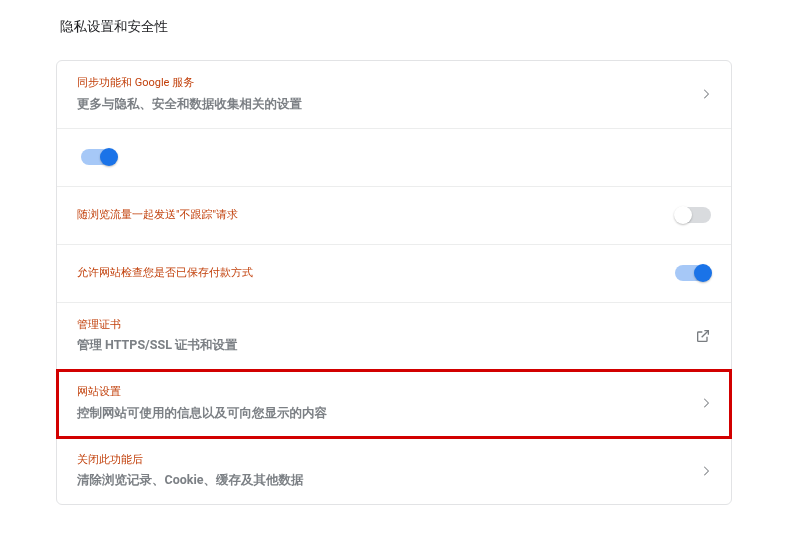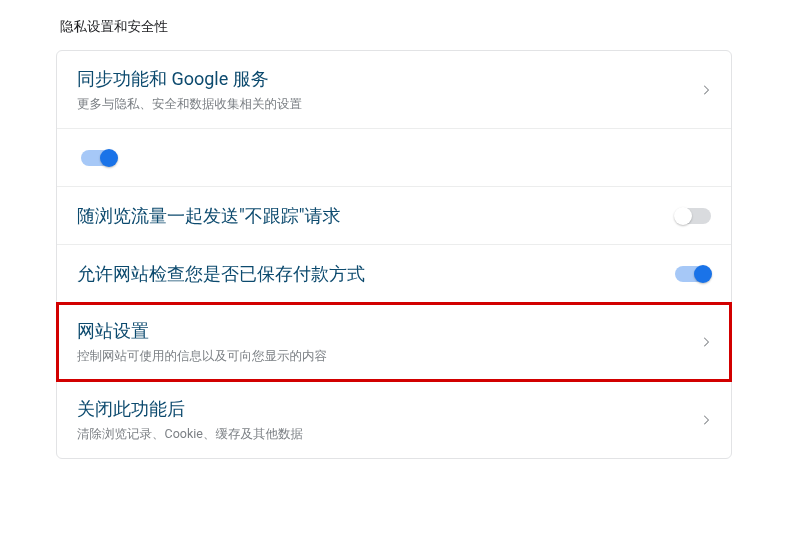--- a/index.html
+++ b/index.html
@@ -11,21 +11,21 @@
     width: 788px;
     height: 560px;
     overflow: hidden;
   }
   .wrap {
     padding: 18px 56px 0 56px;
   }
   .section-title {
     font-size: 13.5px;
     color: #202124;
-    margin-bottom: 14px;
+    margin-bottom: 24px;
     padding-left: 4px;
   }
   .card {
     border: 1px solid #e2e3e5;
     border-radius: 6px;
     background: #fff;
   }
   .row {
     display: flex;
     align-items: center;
@@ -39,29 +39,30 @@
     outline: 3px solid #d20000;
     outline-offset: -2px;
     border-bottom-color: transparent;
     gap: 32px;
   }
   .text-col {
     flex: 1;
     min-width: 0;
   }
   .title {
-    font-size: 18px;
-    color: #0c4a6e;
+    font-size: 11px;
+    color: #c2410c;
     line-height: 1.5;
   }
   .sub {
     font-size: 12.5px;
     color: #7c8085;
     line-height: 1.6;
     margin-top: 2px;
+    font-weight: bold;
   }
   .control {
     width: 40px;
     display: flex;
     justify-content: flex-end;
     align-items: center;
     color: #5f6368;
   }
   .chev svg { width: 8px; height: 10px; display:block; }
   .ext svg { width: 16px; height: 16px; display:block; color:#787c80; }
@@ -117,20 +118,33 @@
         </div>
       </div>
       <div class="row">
         <div class="text-col">
           <div class="title">允许网站检查您是否已保存付款方式</div>
         </div>
         <div class="control">
           <div class="toggle on"></div>
         </div>
       </div>
+      <div class="row">
+        <div class="text-col">
+          <div class="title">管理证书</div>
+          <div class="sub">管理 HTTPS/SSL 证书和设置</div>
+        </div>
+        <div class="control ext">
+          <svg viewBox="0 0 24 24" fill="none" stroke="currentColor" stroke-width="2">
+            <path d="M18 13v6a1 1 0 0 1-1 1H5a1 1 0 0 1-1-1V7a1 1 0 0 1 1-1h6"></path>
+            <path d="M14 4h6v6"></path>
+            <path d="M10 14 L20 4"></path>
+          </svg>
+        </div>
+      </div>
       <div class="row highlight">
         <div class="text-col">
           <div class="title">网站设置</div>
           <div class="sub">控制网站可使用的信息以及可向您显示的内容</div>
         </div>
         <div class="control chev">
           <svg viewBox="0 0 6 10" fill="currentColor">
             <path d="M0.5 0.5 L5 5 L0.5 9.5 L0 9 L4 5 L0 1 Z"></path>
           </svg>
         </div>

